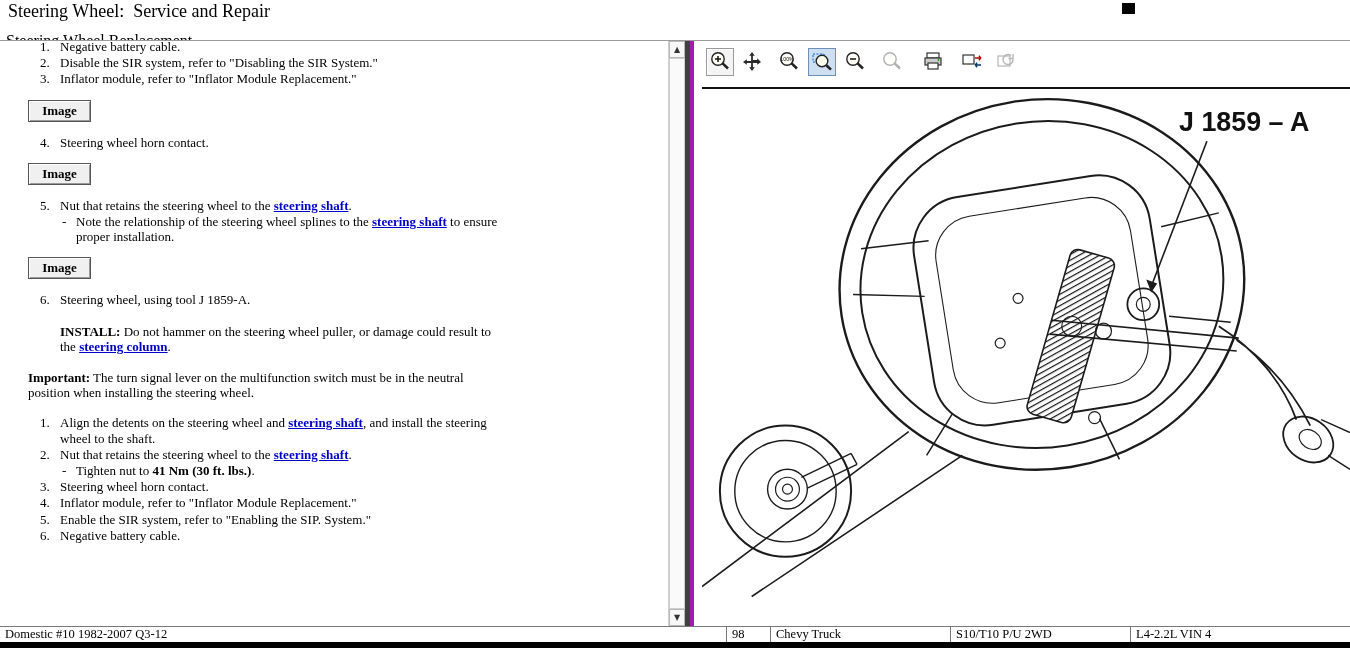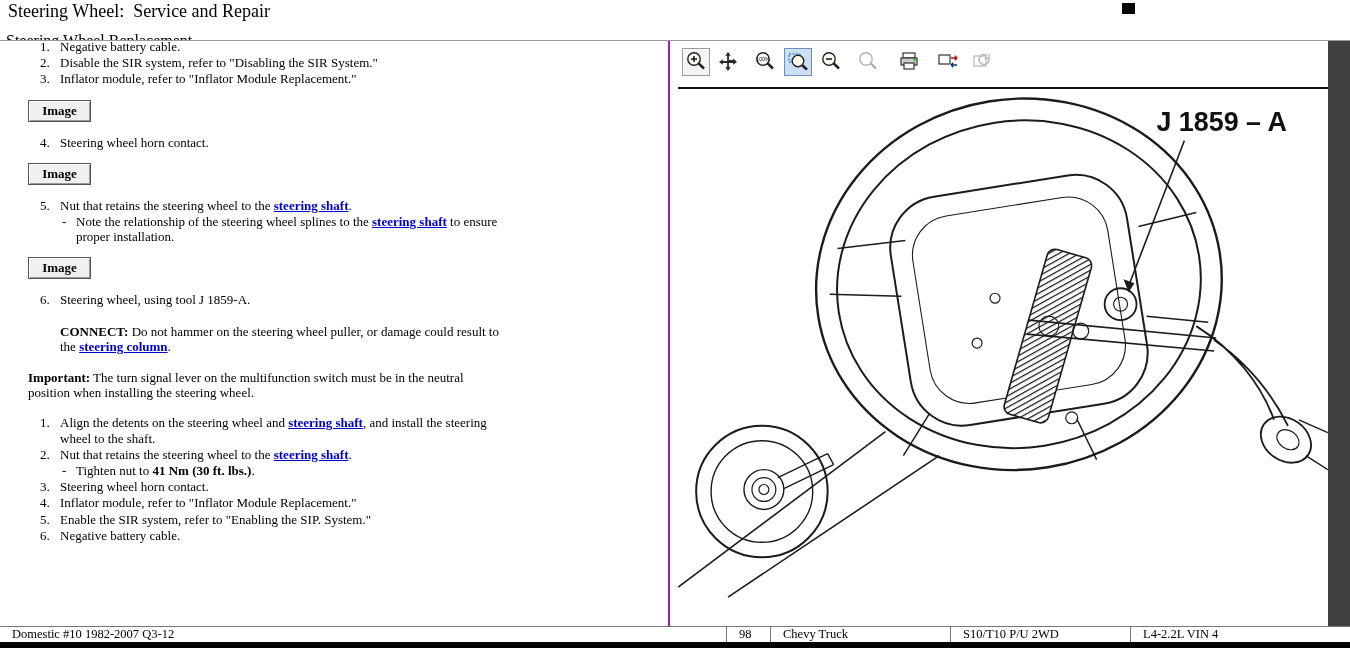--- a/index.html
+++ b/index.html
@@ -36,36 +36,36 @@
     background:#f2f2f2;border-left:1px solid #d0d0d0}
   .sb-btn{position:absolute;left:0;width:16px;height:17px;background:#f7f7f7;
     border:1px solid #b8b8b8;color:#333;font-size:8px;line-height:15px;text-align:center;
     font-family:"DejaVu Sans",sans-serif;cursor:pointer}
   .sb-btn.up{top:0}
   .sb-btn.down{bottom:0}
   #sb-thumb{position:absolute;left:0;top:17px;bottom:17px;width:16px;
     background:#fafafa;border:1px solid #cfcfcf}
 
   
-  #rightpanel{position:absolute;left:668px;top:41px;width:660px;height:585px;
-    border-left:2px solid #a21caf;background:#fff}
+  #rightpanel{position:absolute;left:690px;top:41px;width:660px;height:585px;
+    border-left:4px solid #a21caf;background:#fff}
   #toolbar{position:absolute;left:0;top:0;width:100%;height:46px;background:#fff}
   .tbtn{position:absolute;top:7px;width:28px;height:28px;display:flex;align-items:center;
     justify-content:center;background:transparent;border:1px solid transparent;padding:0;cursor:pointer}
   .tbtn.framed{border:1px solid #9a9a9a;background:#f4f4f4;box-shadow:inset 1px 1px 0 #fff}
   .tbtn.active{background:#cddff1;border:1px solid #6e90b8}
   .tbtn.disabled{opacity:.35}
   #imgarea{position:absolute;left:8px;right:0;top:46px;bottom:0;border-top:2px solid #111;
     overflow:hidden;background:#fff}
   #imgarea svg{display:block;width:100%;height:100%}
 
   
   #statusbar{position:absolute;left:0;top:626px;width:1350px;height:16px;background:#fff;
     border-top:1px solid #777;display:flex;font-size:12.5px;line-height:15px}
-  .sb-cell{padding-left:12px;border-left:1px solid #777;white-space:nowrap;overflow:hidden}
+  .sb-cell{padding-left:5px;border-left:1px solid #777;white-space:nowrap;overflow:hidden}
   .sb-cell.c1{border-left:none;width:726px;}
   .sb-cell.c2{width:44px}
   .sb-cell.c3{width:180px}
   .sb-cell.c4{width:180px}
   .sb-cell.c5{flex:1}
   #bottombar{position:absolute;left:0;top:642px;width:1350px;height:6px;background:#000}
 </style>
 </head>
 <body>
 
@@ -102,21 +102,21 @@
         <span class="body"><span>Nut that retains the steering wheel to the </span><span class="lnk">steering shaft</span><span>.</span><span class="sub">
             <span class="dash">-</span>
             <span><span>Note the relationship of the steering wheel splines to the </span><span class="lnk">steering shaft</span><span> to ensure proper installation.</span></span>
           </span></span>
       </div>
       <button class="imgbtn">Image</button>
       <div class="li">
         <span class="num">6.</span>
         <span class="body"><span>Steering wheel, using tool J 1859-A.</span></span>
       </div>
-      <div class="para ind" style="margin-top: 16px;"><span class="b">CONNECT:</span><span>  Do not hammer on the steering wheel puller, or damage could result to the </span><span class="lnk">steering column</span><span>.</span></div>
+      <div class="para ind" style="margin-top: 16px;"><span class="b">INSTALL:</span><span>  Do not hammer on the steering wheel puller, or damage could result to the </span><span class="lnk">steering column</span><span>.</span></div>
       <div class="para" style="margin-top: 16px;"><span class="b">Important:</span><span>  The turn signal lever on the multifunction switch must be in the neutral position when installing the steering wheel.</span></div>
       <div class="li" style="margin-top: 15px;">
         <span class="num">1.</span>
         <span class="body"><span>Align the detents on the steering wheel and </span><span class="lnk">steering shaft</span><span>, and install the steering wheel to the shaft.</span></span>
       </div>
       <div class="li">
         <span class="num">2.</span>
         <span class="body"><span>Nut that retains the steering wheel to the </span><span class="lnk">steering shaft</span><span>.</span><span class="sub">
             <span class="dash">-</span>
             <span><span>Tighten nut to </span><span class="b">41 Nm (30 ft. lbs.)</span><span>.</span></span>

